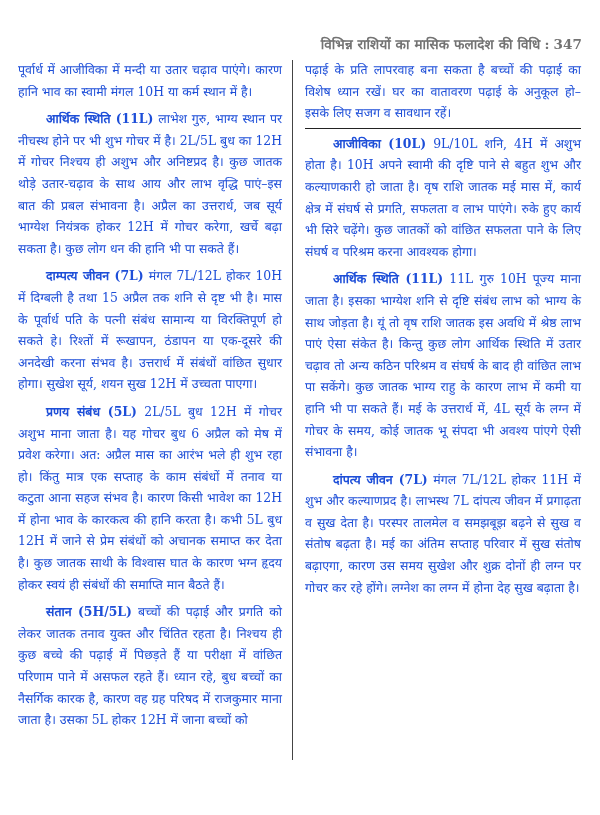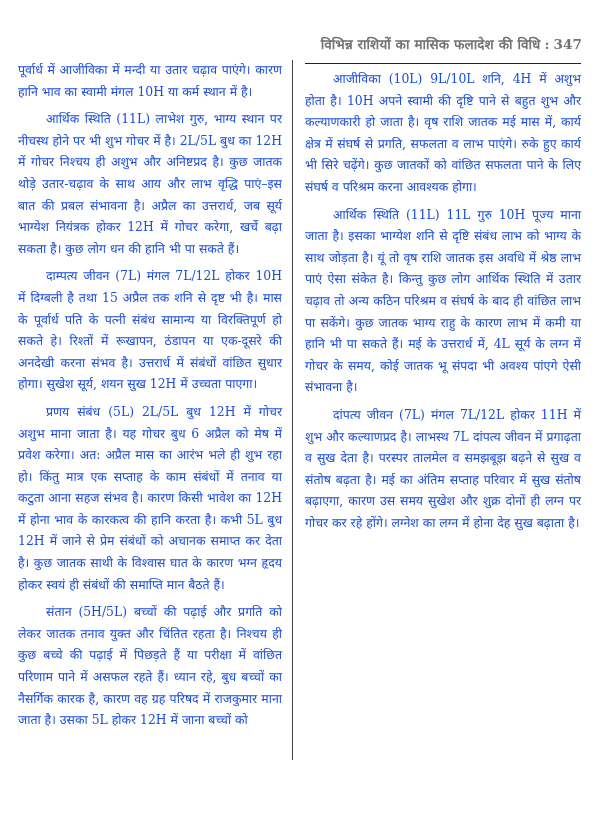--- a/index.html
+++ b/index.html
@@ -20,21 +20,21 @@
     text-align:justify; color:#1d4ed8;
   }
   .col.left { left:18px; width:264px; }
   .col.right { left:305px; width:276px; }
   .divider {
     position:absolute; left:292px; top:60px; width:1px; height:700px;
     background:#444;
   }
   .para { margin:0 0 6px 0; }
   .para.indent { text-indent:28px; }
-  .para b { font-weight:normal; }
+  .para b { font-weight:bold; }
   .rule { border-top:1px solid #222; margin:4px 0 4px 0; }
   .cont { margin:0 0 6px 0; }
 </style>
 </head>
 <body>
 
 <div class="page">
 
   <div class="header">
     <span>विभिन्न राशियों का मासिक फलादेश की विधि</span><span class="sep">:</span><span>347</span>
@@ -56,20 +56,21 @@
       <b>प्रणय संबंध (5L)</b>
       <span>2L/5L बुध 12H में गोचर अशुभ माना जाता है। यह गोचर बुध 6 अप्रैल को मेष में प्रवेश करेगा। अत: अप्रैल मास का आरंभ भले ही शुभ रहा हो। किंतु मात्र एक सप्ताह के काम संबंधों में तनाव या कटुता आना सहज संभव है। कारण किसी भावेश का 12H में होना भाव के कारकत्व की हानि करता है। कभी 5L बुध 12H में जाने से प्रेम संबंधों को अचानक समाप्त कर देता है। कुछ जातक साथी के विश्वास घात के कारण भग्न हृदय होकर स्वयं ही संबंधों की समाप्ति मान बैठते हैं।</span>
     </p>
     <p class="para indent">
       <b>संतान (5H/5L)</b>
       <span>बच्चों की पढ़ाई और प्रगति को लेकर जातक तनाव युक्त और चिंतित रहता है। निश्चय ही कुछ बच्चे की पढ़ाई में पिछड़ते हैं या परीक्षा में वांछित परिणाम पाने में असफल रहते हैं। ध्यान रहे, बुध बच्चों का नैसर्गिक कारक है, कारण वह ग्रह परिषद में राजकुमार माना जाता है। उसका 5L होकर 12H में जाना बच्चों को</span>
     </p>
   </div>
 
   <div class="col right">
+    <p class="cont" style="margin-bottom:2px">पढ़ाई के प्रति लापरवाह बना सकता है बच्चों की पढ़ाई का विशेष ध्यान रखें। घर का वातावरण पढ़ाई के अनुकूल हो–इसके लिए सजग व सावधान रहें।</p>
     <div class="rule"></div>
     <p class="para indent">
       <b>आजीविका (10L)</b>
       <span>9L/10L शनि, 4H में अशुभ होता है। 10H अपने स्वामी की दृष्टि पाने से बहुत शुभ और कल्याणकारी हो जाता है। वृष राशि जातक मई मास में, कार्य क्षेत्र में संघर्ष से प्रगति, सफलता व लाभ पाएंगे। रुके हुए कार्य भी सिरे चढ़ेंगे। कुछ जातकों को वांछित सफलता पाने के लिए संघर्ष व परिश्रम करना आवश्यक होगा।</span>
     </p>
     <p class="para indent">
       <b>आर्थिक स्थिति (11L)</b>
       <span>11L गुरु 10H पूज्य माना जाता है। इसका भाग्येश शनि से दृष्टि संबंध लाभ को भाग्य के साथ जोड़ता है। यूं तो वृष राशि जातक इस अवधि में श्रेष्ठ लाभ पाएं ऐसा संकेत है। किन्तु कुछ लोग आर्थिक स्थिति में उतार चढ़ाव तो अन्य कठिन परिश्रम व संघर्ष के बाद ही वांछित लाभ पा सकेंगे। कुछ जातक भाग्य राहु के कारण लाभ में कमी या हानि भी पा सकते हैं। मई के उत्तरार्ध में, 4L सूर्य के लग्न में गोचर के समय, कोई जातक भू संपदा भी अवश्य पांएगे ऐसी संभावना है।</span>
     </p>
     <p class="para indent">

